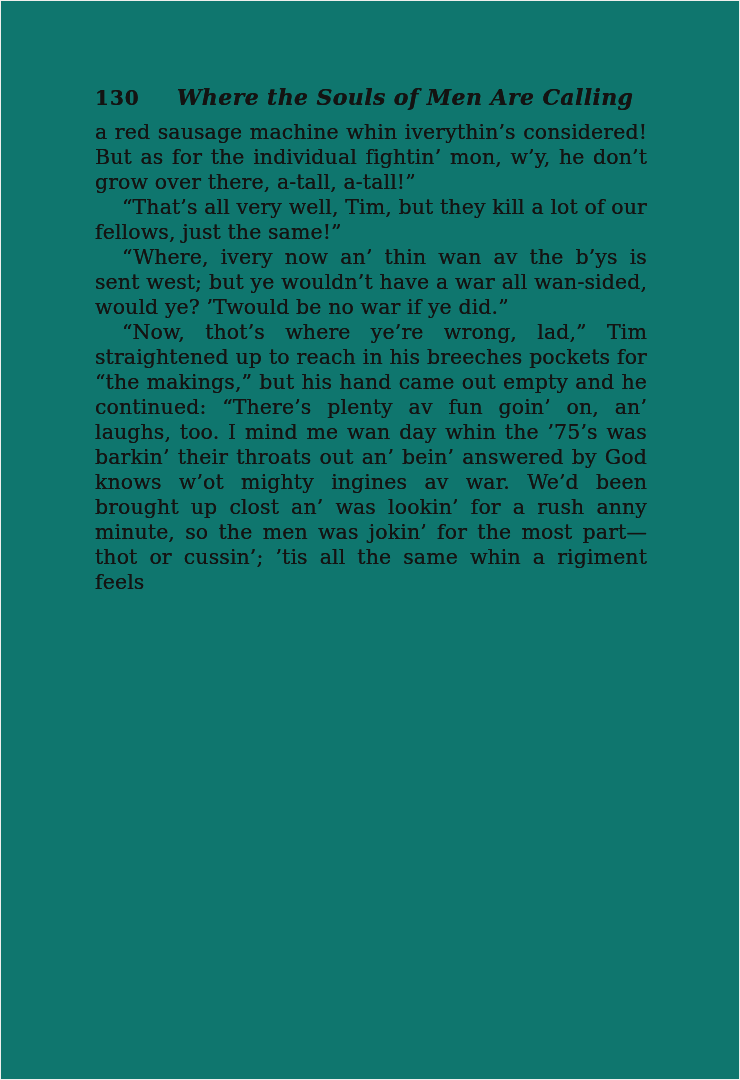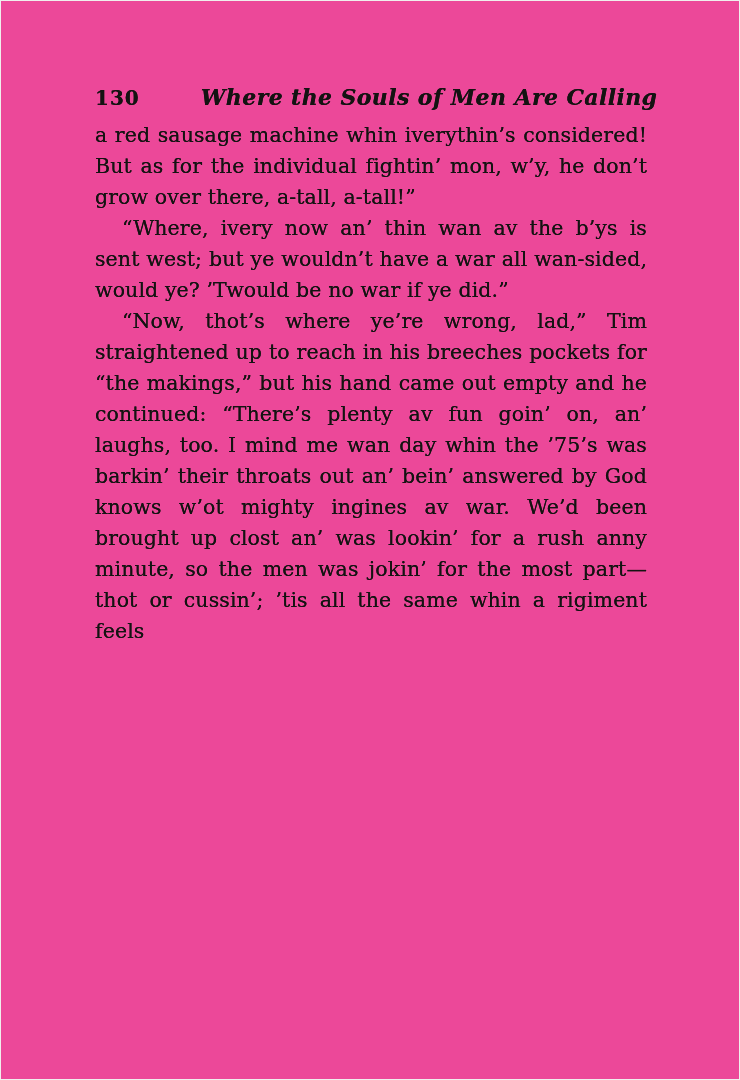--- a/index.html
+++ b/index.html
@@ -4,21 +4,21 @@
 <style>
   html, body {
     margin: 0;
     padding: 0;
     background: #ffffff;
   }
   .page {
     position: relative;
     width: 740px;
     height: 1080px;
-    background: #ec4899;
+    background: #0f766e;
     box-sizing: border-box;
     padding: 84px 94px 0 95px;
     box-shadow: inset 0 0 0 1px #f0efed;
     font-family: "DejaVu Serif", "Liberation Serif", serif;
     color: #141312;
     overflow: hidden;
   }
   .running-head {
     display: flex;
     align-items: baseline;
@@ -31,27 +31,26 @@
     letter-spacing: 1px;
     margin-right: 37px;
     text-shadow: 0 0 0.4px #141312;
   }
   .running-title {
     font-size: 22px;
     font-weight: bold;
     font-style: italic;
     letter-spacing: 0.4px;
     text-shadow: 0 0 0.4px #141312;
-    margin-left: 24px;
   }
   .text-block {
     width: 552px;
     text-align: justify;
     font-size: 20.5px;
-    line-height: 31px;
+    line-height: 25px;
     letter-spacing: 0.1px;
     text-shadow: 0 0 0.5px #1a1918;
   }
   .para {
     margin: 0;
     padding: 0;
   }
   .para.indent {
     text-indent: 27px;
   }
@@ -61,17 +60,18 @@
 
 <div class="page">
 
   <header class="running-head">
     <span class="page-number">130</span>
     <span class="running-title">Where the Souls of Men Are Calling</span>
   </header>
 
   <main class="text-block">
     <p class="para no-indent">a red sausage machine whin iverythin’s considered!  But as for the individual fightin’ mon, w’y, he don’t grow over there, a-tall, a-tall!”</p>
+    <p class="para indent">“That’s all very well, Tim, but they kill a lot of our fellows, just the same!”</p>
     <p class="para indent">“Where, ivery now an’ thin wan av the b’ys is sent west; but ye wouldn’t have a war all wan-sided, would ye?  ’Twould be no war if ye did.”</p>
     <p class="para indent">“Now, thot’s where ye’re wrong, lad,” Tim straightened up to reach in his breeches pockets for “the makings,” but his hand came out empty and he continued: “There’s plenty av fun goin’ on, an’ laughs, too.  I mind me wan day whin the ’75’s was barkin’ their throats out an’ bein’ answered by God knows w’ot mighty ingines av war.  We’d been brought up clost an’ was lookin’ for a rush anny minute, so the men was jokin’ for the most part—thot or cussin’; ’tis all the same whin a rigiment feels</p>
   </main>
 
 </div>
 
 </body></html>

